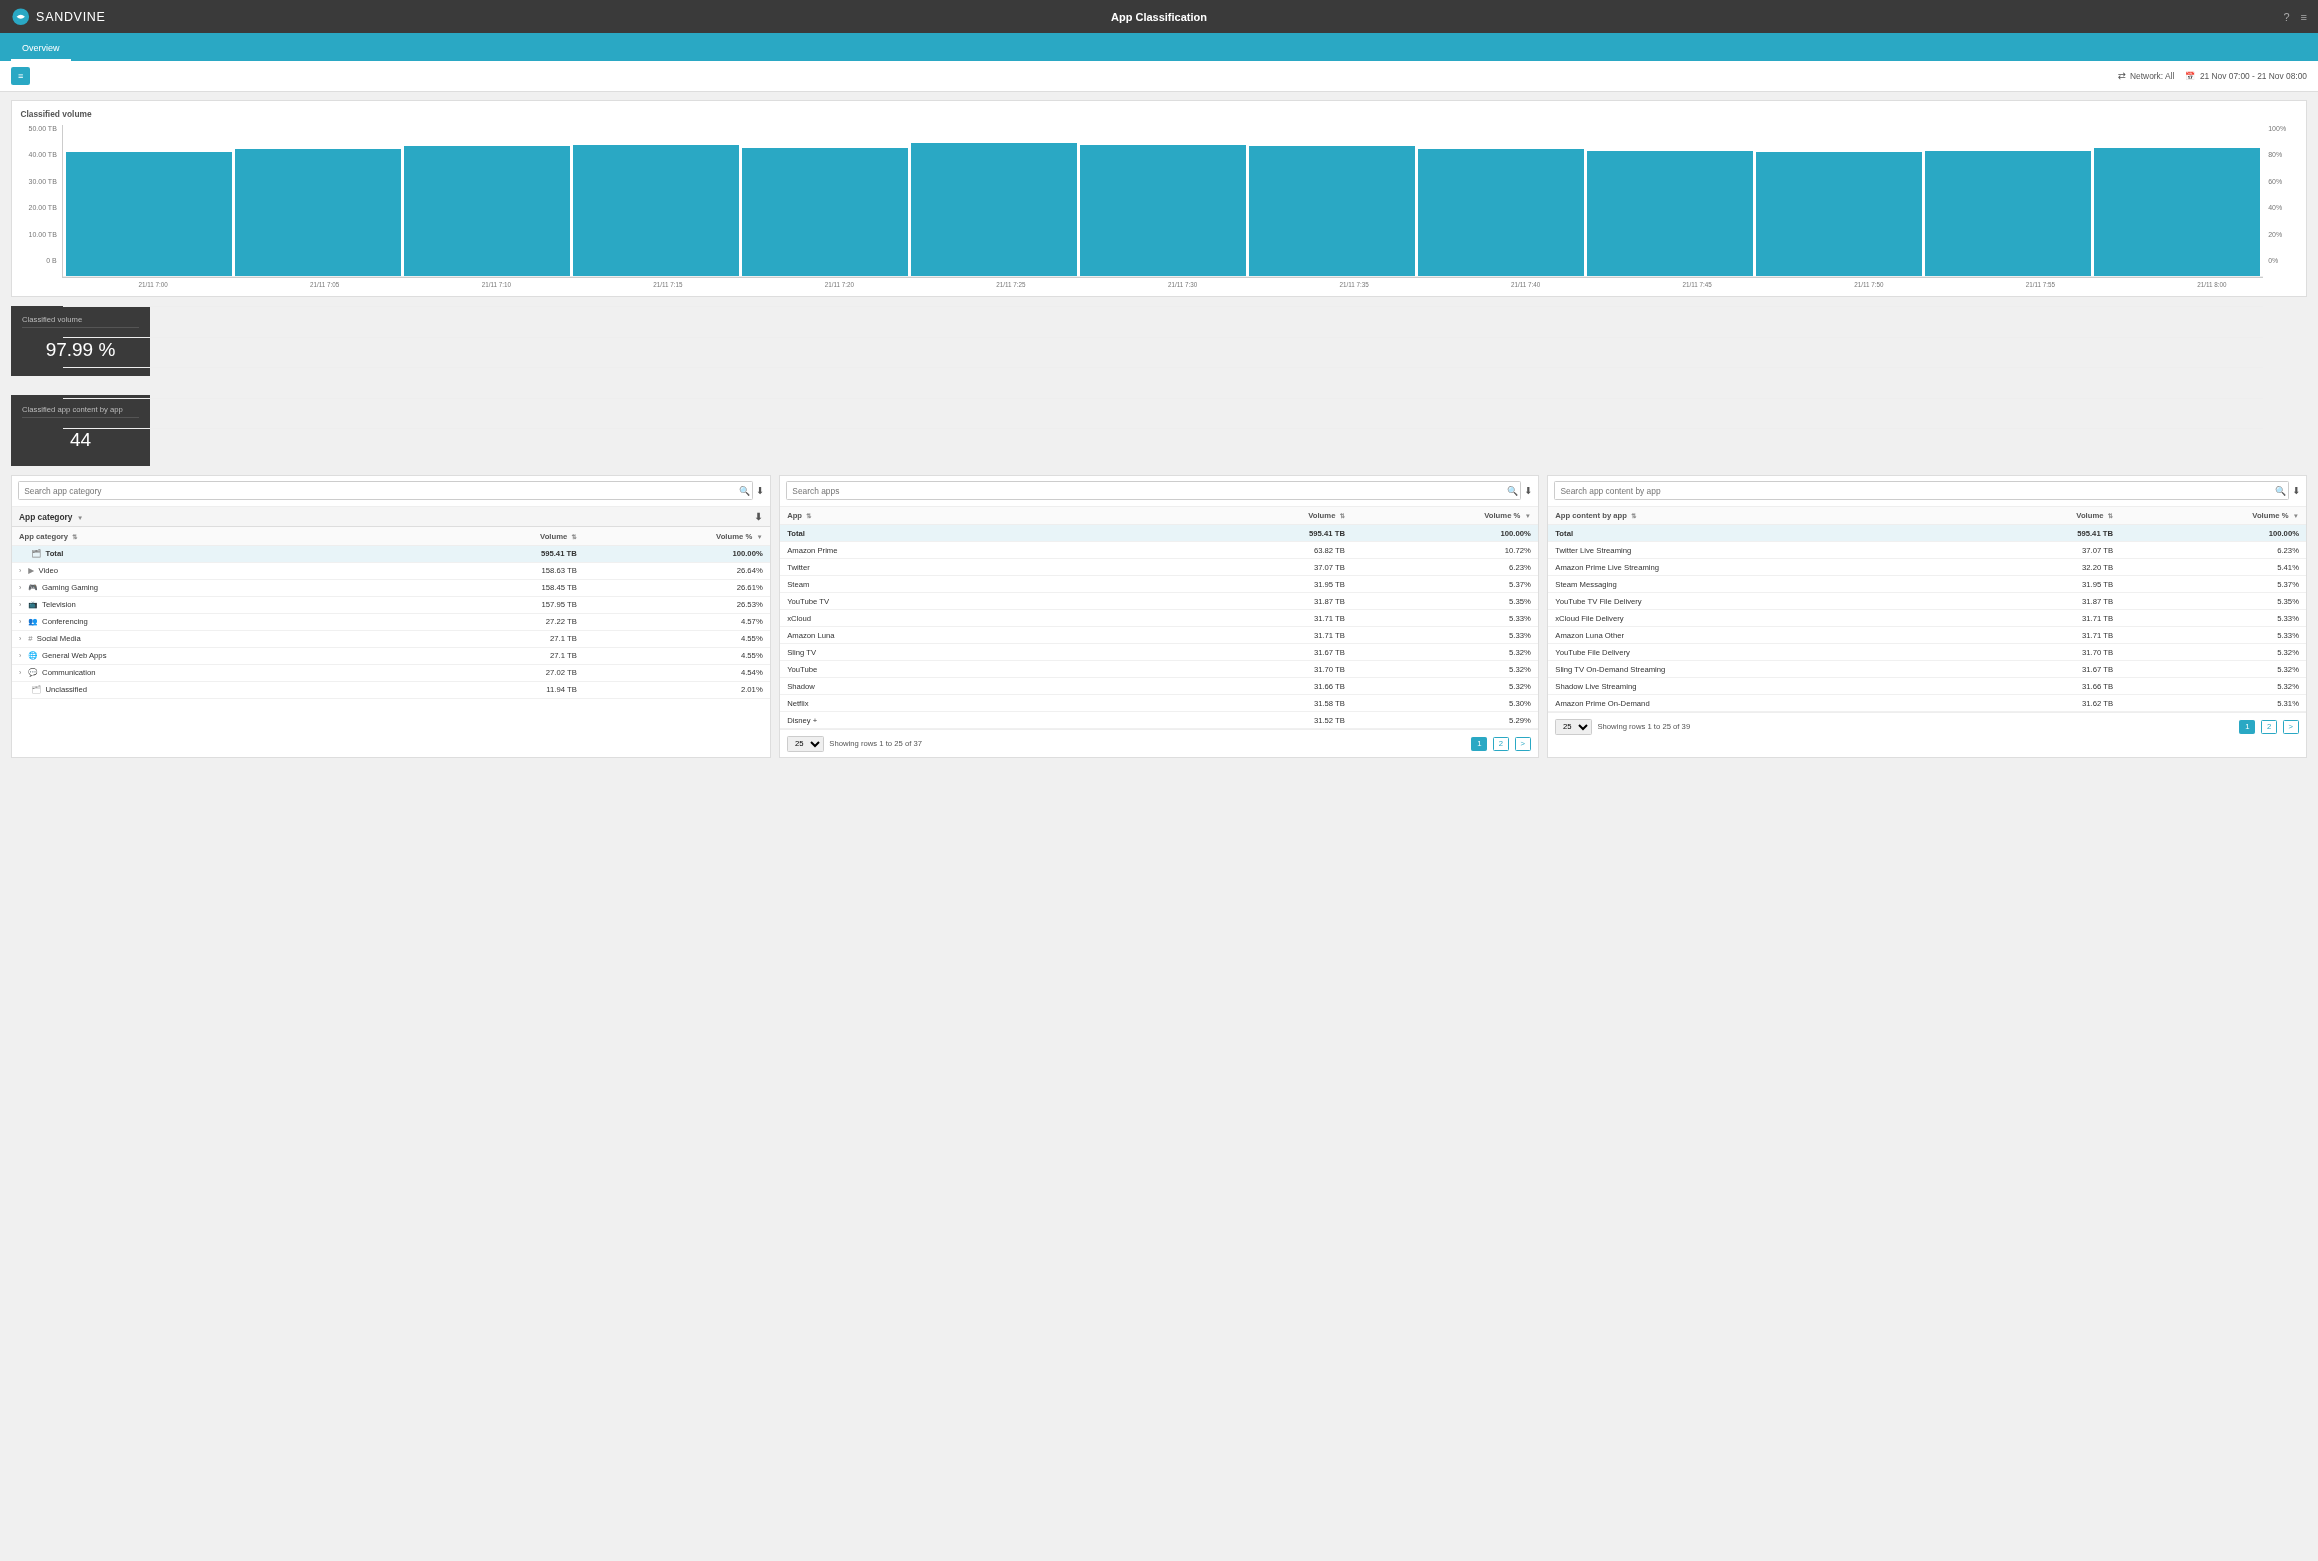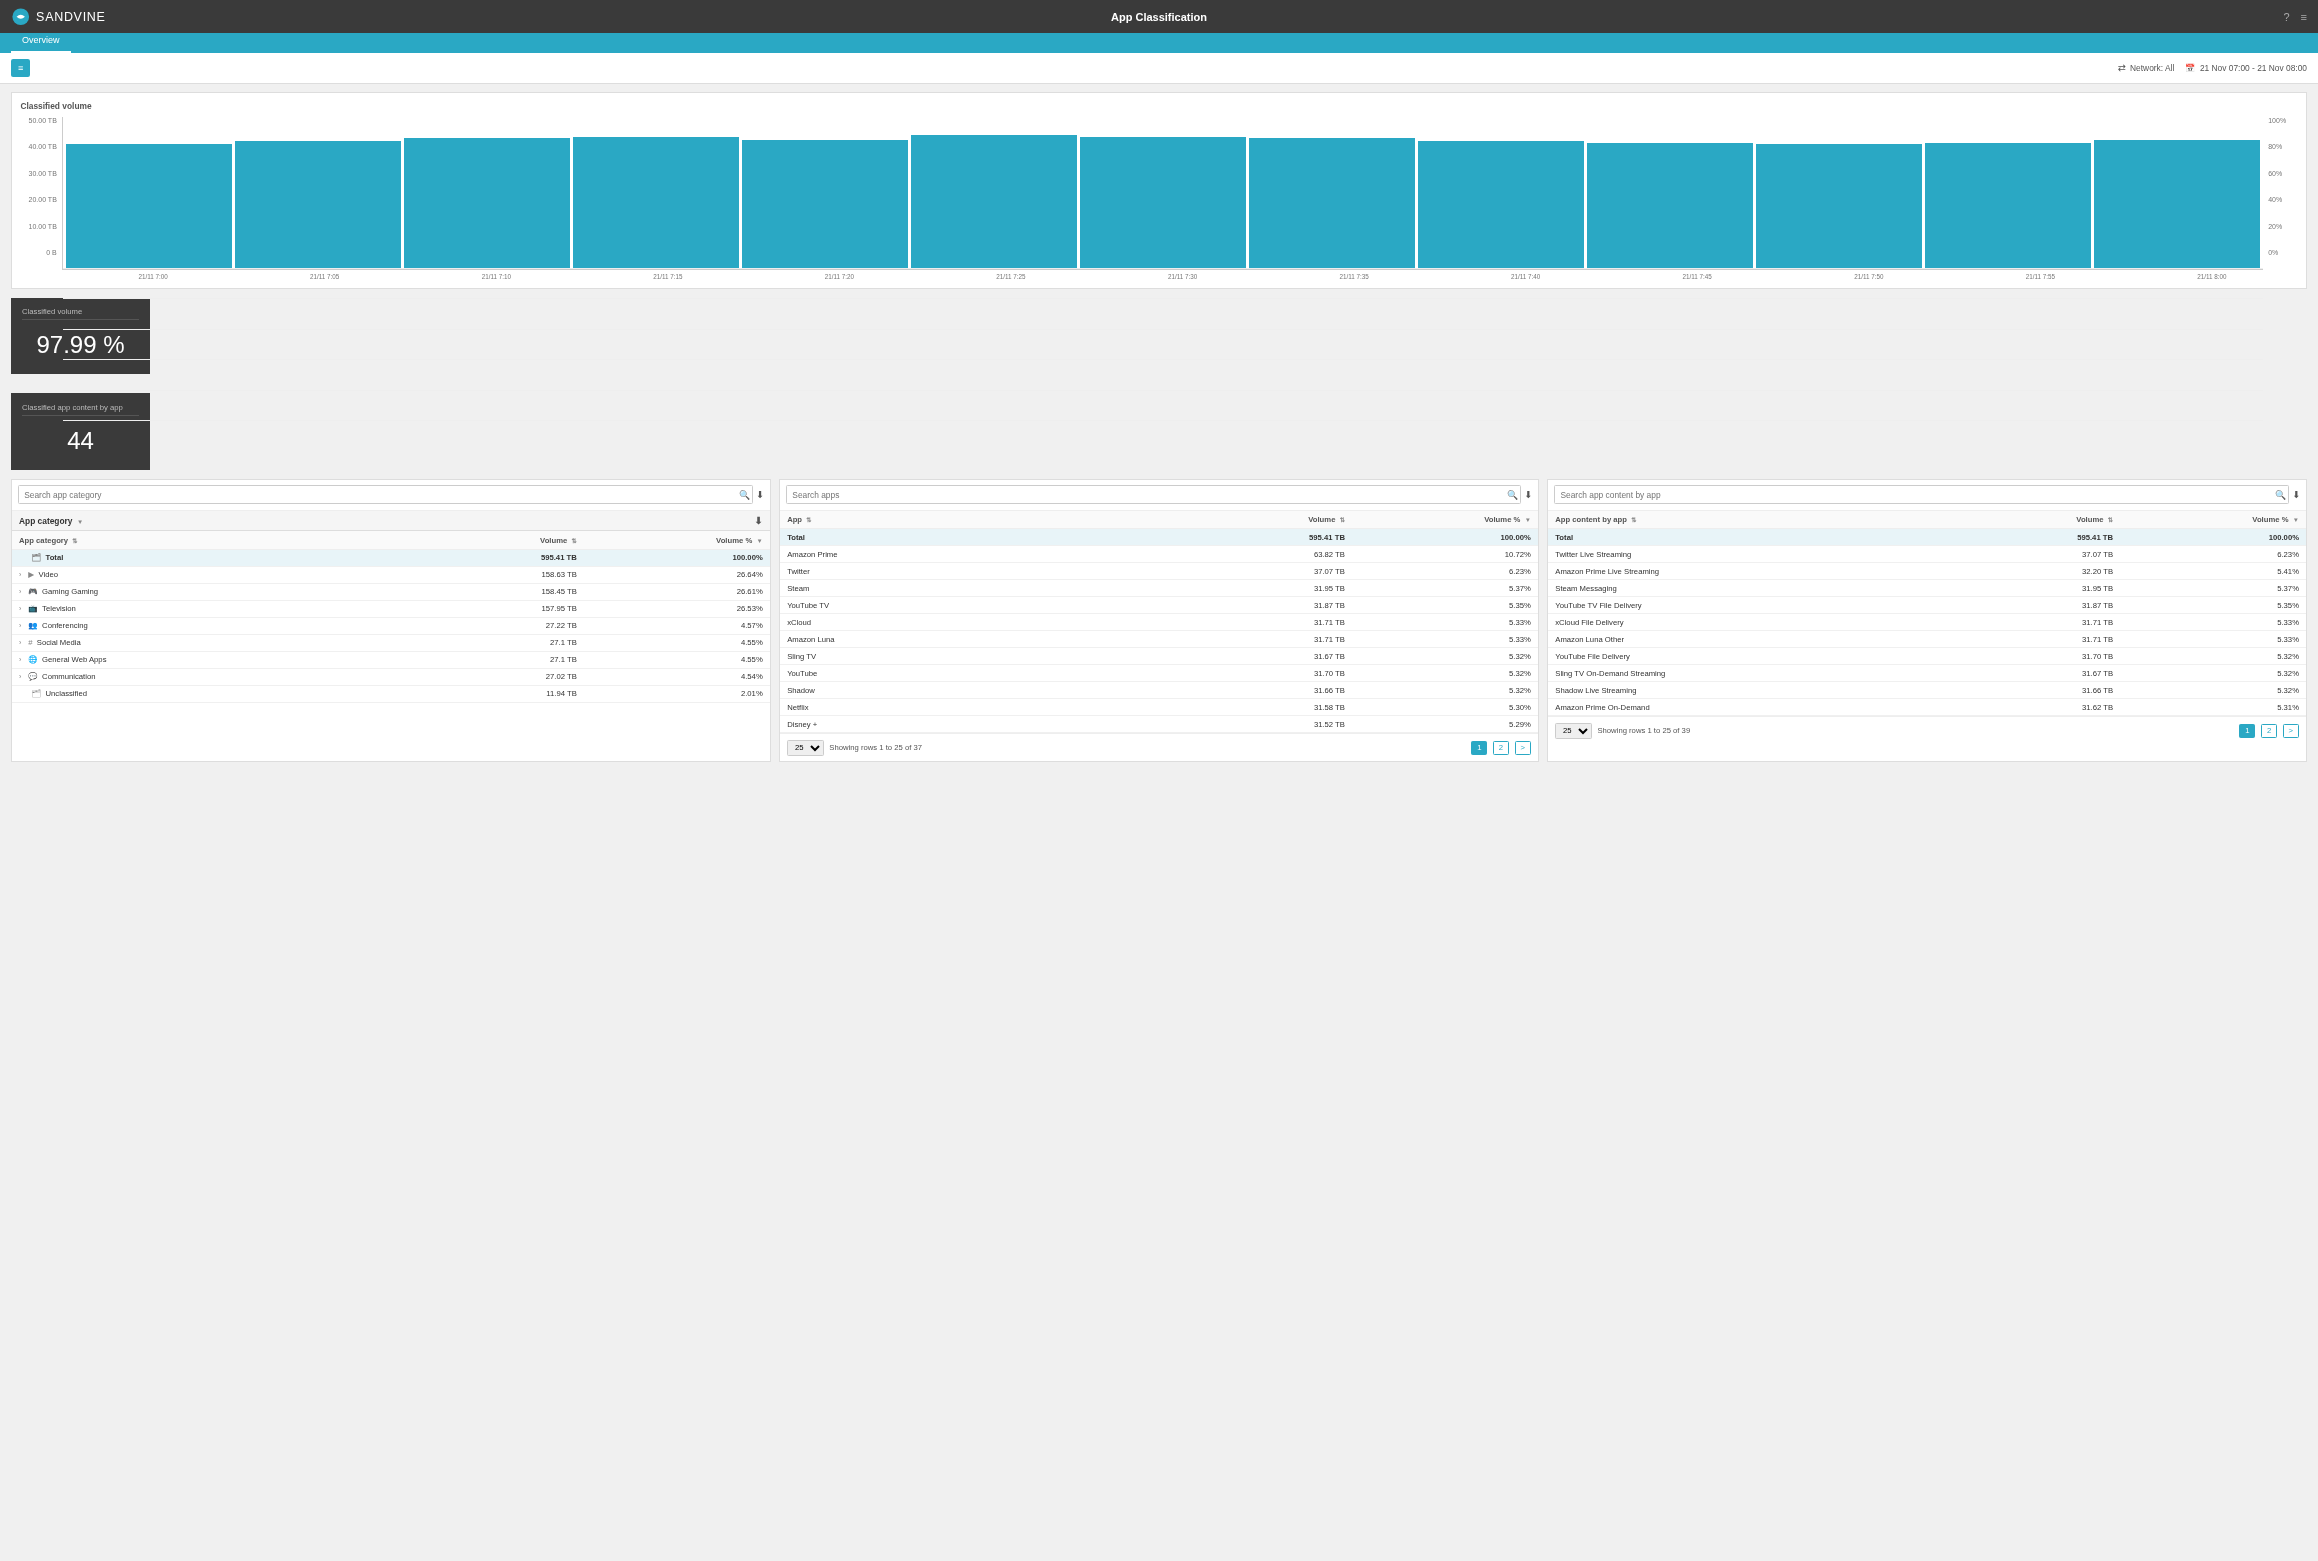--- a/index.html
+++ b/index.html
@@ -8,21 +8,21 @@
     
     .header { background: #3a3a3a; display: flex; align-items: center; justify-content: space-between; padding: 0 11px; height: 33px; }
     .header-logo { display: flex; align-items: center; gap: 5.6px; }
     .logo-icon { width: 19.5px; height: 19.5px; }
     .logo-text { color: white; font-size: 12.5px; font-weight: 300; letter-spacing: 0.7px; }
     .header-title { color: white; font-size: 11px; font-weight: 700; position: absolute; left: 50%; transform: translateX(-50%); }
     .header-actions { display: flex; align-items: center; gap: 11px; }
     .header-icon { color: #aaa; font-size: 11px; cursor: pointer; }
 
     
-    .nav-bar { background: #2aa8c4; padding: 0 11px; display: flex; align-items: flex-end; height: 20px; }
+    .nav-bar { background: #2aa8c4; padding: 0 11px; display: flex; align-items: flex-end; height: 28px; }
     .nav-tab { color: white; font-size: 9px; padding: 5.6px 11px; cursor: pointer; border-bottom: 2.1px solid white; }
 
     
     .toolbar { background: white; border-bottom: 0.7px solid #ddd; padding: 5.6px 11px; display: flex; align-items: center; justify-content: space-between; }
     .toolbar-left { display: flex; align-items: center; gap: 5.6px; }
     .toolbar-right { display: flex; align-items: center; gap: 11px; font-size: 8.4px; color: #555; }
     .filter-btn { background: #2aa8c4; color: white; border: none; border-radius: 2.1px; padding: 4.2px 7px; cursor: pointer; font-size: 9px; }
     .network-info { display: flex; align-items: center; gap: 4.2px; }
 
     
@@ -40,21 +40,21 @@
     .bar { background: #2aa8c4; width: 100%; }
     .x-labels { display: flex; padding-left: 47px; }
     .x-label { flex: 1; text-align: center; font-size: 6.3px; color: #777; padding-top: 2.8px; }
     .y-axis-right { width: 35px; display: flex; flex-direction: column; justify-content: space-between; align-items: flex-start; padding-left: 5.6px; font-size: 7px; color: #777; padding-bottom: 14px; }
 
     
     .stat-cards { display: flex; flex-direction: column; gap: 0; width: 139px; }
     .stat-card { background: #3a3a3a; color: white; padding: 9.7px 11px; }
     .stat-card-title { font-size: 7.7px; color: #bbb; margin-bottom: 2.8px; font-weight: 400; }
     .stat-card-divider { border: none; border-top: 0.7px solid #555; margin: 2.8px 0 5.6px 0; }
-    .stat-card-value { font-size: 24px; font-weight: 300; text-align: center; padding: 5.6px 0; }
+    .stat-card-value { font-size: 19px; font-weight: 300; text-align: center; padding: 5.6px 0; }
 
     
     .tables-row { display: flex; gap: 8.4px; }
     .table-panel { background: white; border: 0.7px solid #ddd; flex: 1; }
     .table-search { padding: 5.6px; border-bottom: 0.7px solid #eee; display: flex; align-items: center; }
     .table-search input { flex: 1; border: 0.7px solid #ccc; padding: 3.5px 5.6px; font-size: 8.4px; outline: none; border-radius: 1.4px; }
     .table-export { margin-left: 5.6px; cursor: pointer; color: #555; }
     .table-header-row { background: #f5f5f5; border-bottom: 0.7px solid #ddd; padding: 4.2px 7px; display: flex; align-items: center; justify-content: space-between; font-size: 8.4px; font-weight: 600; }
     .table-header-row .title { font-size: 8.4px; }
     .col-headers { display: flex; padding: 4.2px 7px; background: #fafafa; border-bottom: 0.7px solid #eee; font-size: 7.7px; font-weight: 600; color: #555; }

